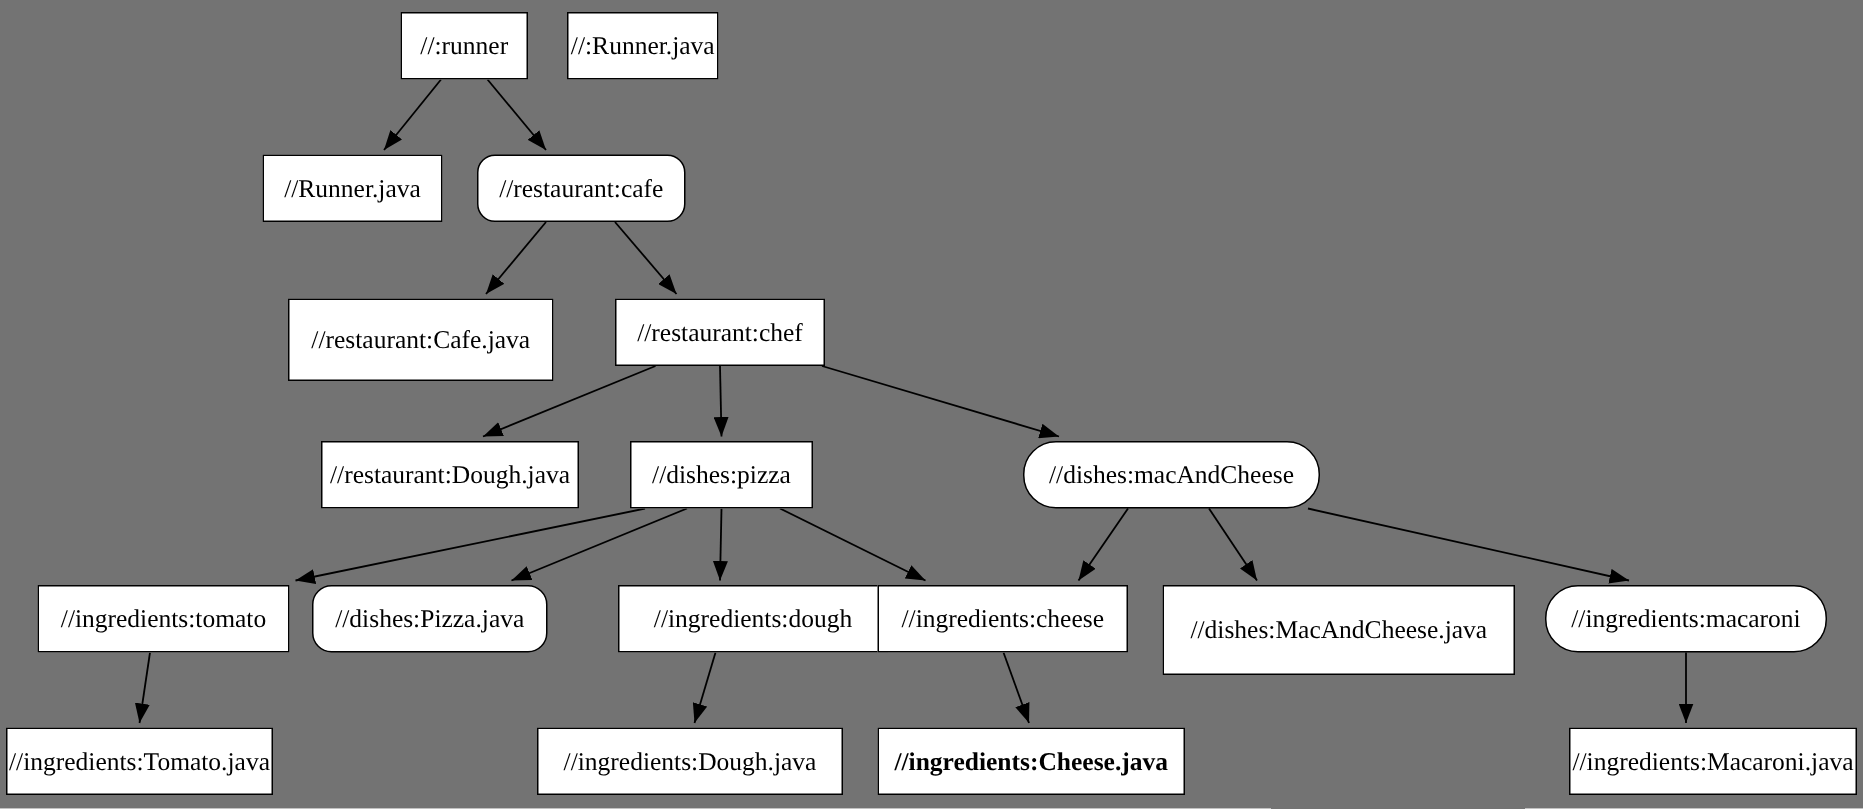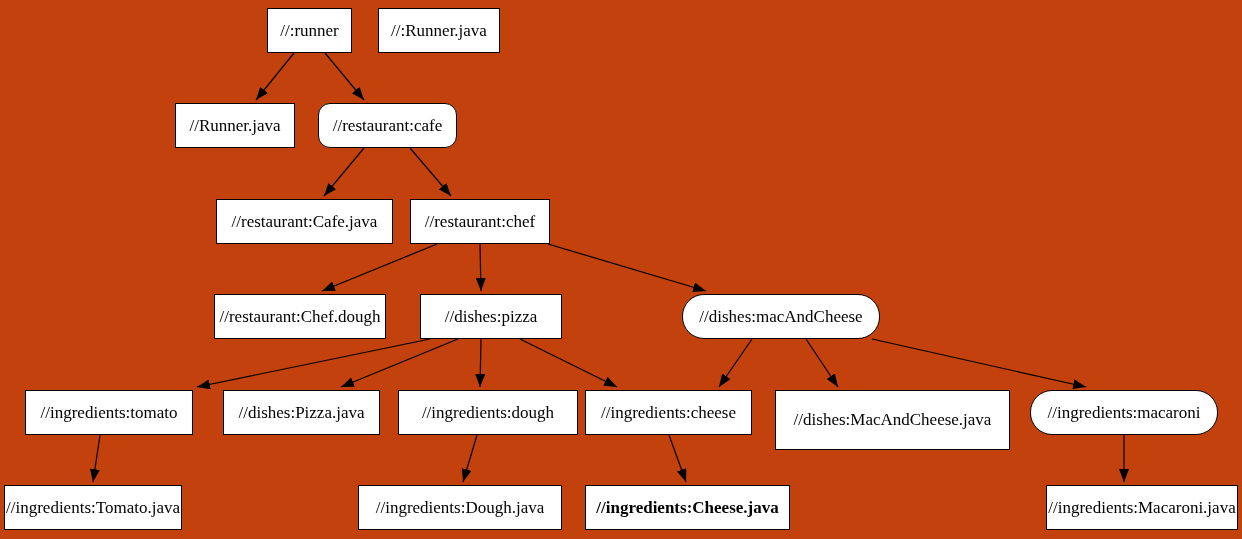--- a/index.html
+++ b/index.html
@@ -4,21 +4,21 @@
 <style>
   html, body {
     margin: 0;
     padding: 0;
     background: #ffffff;
   }
   #graph-canvas {
     position: relative;
     width: 1242px;
     height: 539px;
-    background: #c2410c;
+    background: #737373;
     overflow: hidden;
     font-family: "Liberation Serif", "DejaVu Serif", serif;
   }
   #edges-svg {
     position: absolute;
     left: 0;
     top: 0;
     width: 1242px;
     height: 539px;
   }
@@ -64,31 +64,31 @@
       <line x1="752" y1="339" x2="719" y2="387" marker-end="url(#arrowhead)"></line>
       <line x1="806" y1="339" x2="838" y2="387" marker-end="url(#arrowhead)"></line>
       <line x1="872" y1="339" x2="1086" y2="387" marker-end="url(#arrowhead)"></line>
       <line x1="100" y1="435" x2="93" y2="482" marker-end="url(#arrowhead)"></line>
       <line x1="477" y1="435" x2="463" y2="482" marker-end="url(#arrowhead)"></line>
       <line x1="669" y1="435" x2="686" y2="482" marker-end="url(#arrowhead)"></line>
       <line x1="1124" y1="435" x2="1124" y2="482" marker-end="url(#arrowhead)"></line>
     </svg>
   <div id="nodes-layer">
       <div class="node" style="left: 267px; top: 8px; width: 85px; height: 45px;">//:runner</div>
-      <div class="node" style="left: 378px; top: 8px; width: 122px; height: 45px;">//:Runner.java</div>
+      <div class="node" style="left: 378px; top: 8px; width: 101px; height: 45px;">//:Runner.java</div>
       <div class="node" style="left: 175px; top: 103px; width: 120px; height: 45px;">//Runner.java</div>
       <div class="node" style="left: 318px; top: 103px; width: 139px; height: 45px; border-radius: 12px;">//restaurant:cafe</div>
-      <div class="node" style="left: 216px; top: 199px; width: 177px; height: 45px;">//restaurant:Cafe.java</div>
+      <div class="node" style="left: 192px; top: 199px; width: 177px; height: 55px;">//restaurant:Cafe.java</div>
       <div class="node" style="left: 410px; top: 199px; width: 140px; height: 45px;">//restaurant:chef</div>
-      <div class="node" style="left: 214px; top: 294px; width: 172px; height: 45px;">//restaurant:Chef.dough</div>
-      <div class="node" style="left: 420px; top: 294px; width: 142px; height: 45px;">//dishes:pizza</div>
+      <div class="node" style="left: 214px; top: 294px; width: 172px; height: 45px;">//restaurant:Dough.java</div>
+      <div class="node" style="left: 420px; top: 294px; width: 122px; height: 45px;">//dishes:pizza</div>
       <div class="node" style="left: 682px; top: 294px; width: 198px; height: 45px; border-radius: 22px;">//dishes:macAndCheese</div>
       <div class="node" style="left: 25px; top: 390px; width: 168px; height: 45px;">//ingredients:tomato</div>
-      <div class="node" style="left: 223px; top: 390px; width: 157px; height: 45px;">//dishes:Pizza.java</div>
-      <div class="node" style="left: 398px; top: 390px; width: 180px; height: 45px;">//ingredients:dough</div>
+      <div class="node" style="left: 208px; top: 390px; width: 157px; height: 45px; border-radius: 13px;">//dishes:Pizza.java</div>
+      <div class="node" style="left: 412px; top: 390px; width: 180px; height: 45px;">//ingredients:dough</div>
       <div class="node" style="left: 585px; top: 390px; width: 167px; height: 45px;">//ingredients:cheese</div>
       <div class="node" style="left: 775px; top: 390px; width: 235px; height: 60px;">//dishes:MacAndCheese.java</div>
       <div class="node" style="left: 1030px; top: 390px; width: 188px; height: 45px; border-radius: 22px;">//ingredients:macaroni</div>
       <div class="node" style="left: 4px; top: 485px; width: 178px; height: 45px;">//ingredients:Tomato.java</div>
       <div class="node" style="left: 358px; top: 485px; width: 204px; height: 45px;">//ingredients:Dough.java</div>
       <div class="node" style="left: 585px; top: 485px; width: 205px; height: 45px; font-weight: bold;">//ingredients:Cheese.java</div>
       <div class="node" style="left: 1046px; top: 485px; width: 192px; height: 45px;">//ingredients:Macaroni.java</div>
     </div>
 </div>
 

